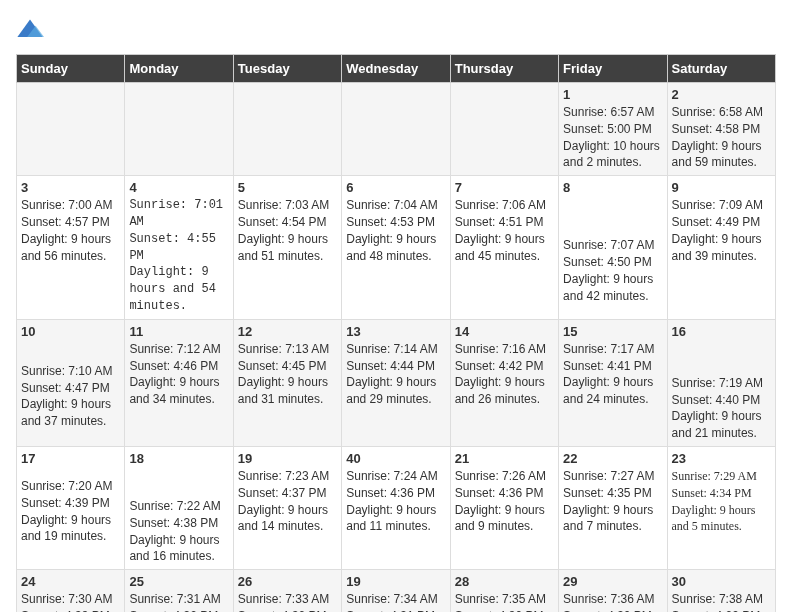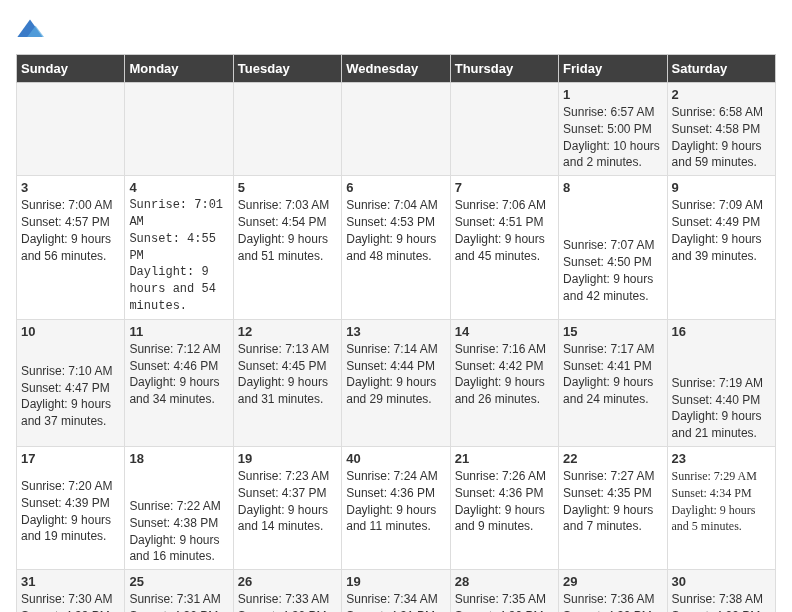--- a/index.html
+++ b/index.html
@@ -270,21 +270,21 @@
         </td>
         <td>
           <span class="day-number">23</span>
           <div class="day-info" style="white-space: pre-line; font-family: Liberation Serif, serif;">Sunrise: 7:29 AM
 Sunset: 4:34 PM
 Daylight: 9 hours and 5 minutes.</div>
         </td>
       </tr>
       <tr>
         <td>
-          <span class="day-number">31</span>
+          <span class="day-number">24</span>
           <div class="day-info" style="white-space: pre-line;">Sunrise: 7:30 AM
 Sunset: 4:33 PM
 Daylight: 9 hours and 3 minutes.</div>
         </td>
         <td>
           <span class="day-number">25</span>
           <div class="day-info" style="white-space: pre-line;">Sunrise: 7:31 AM
 Sunset: 4:32 PM
 Daylight: 9 hours and 1 minute.</div>
         </td>

